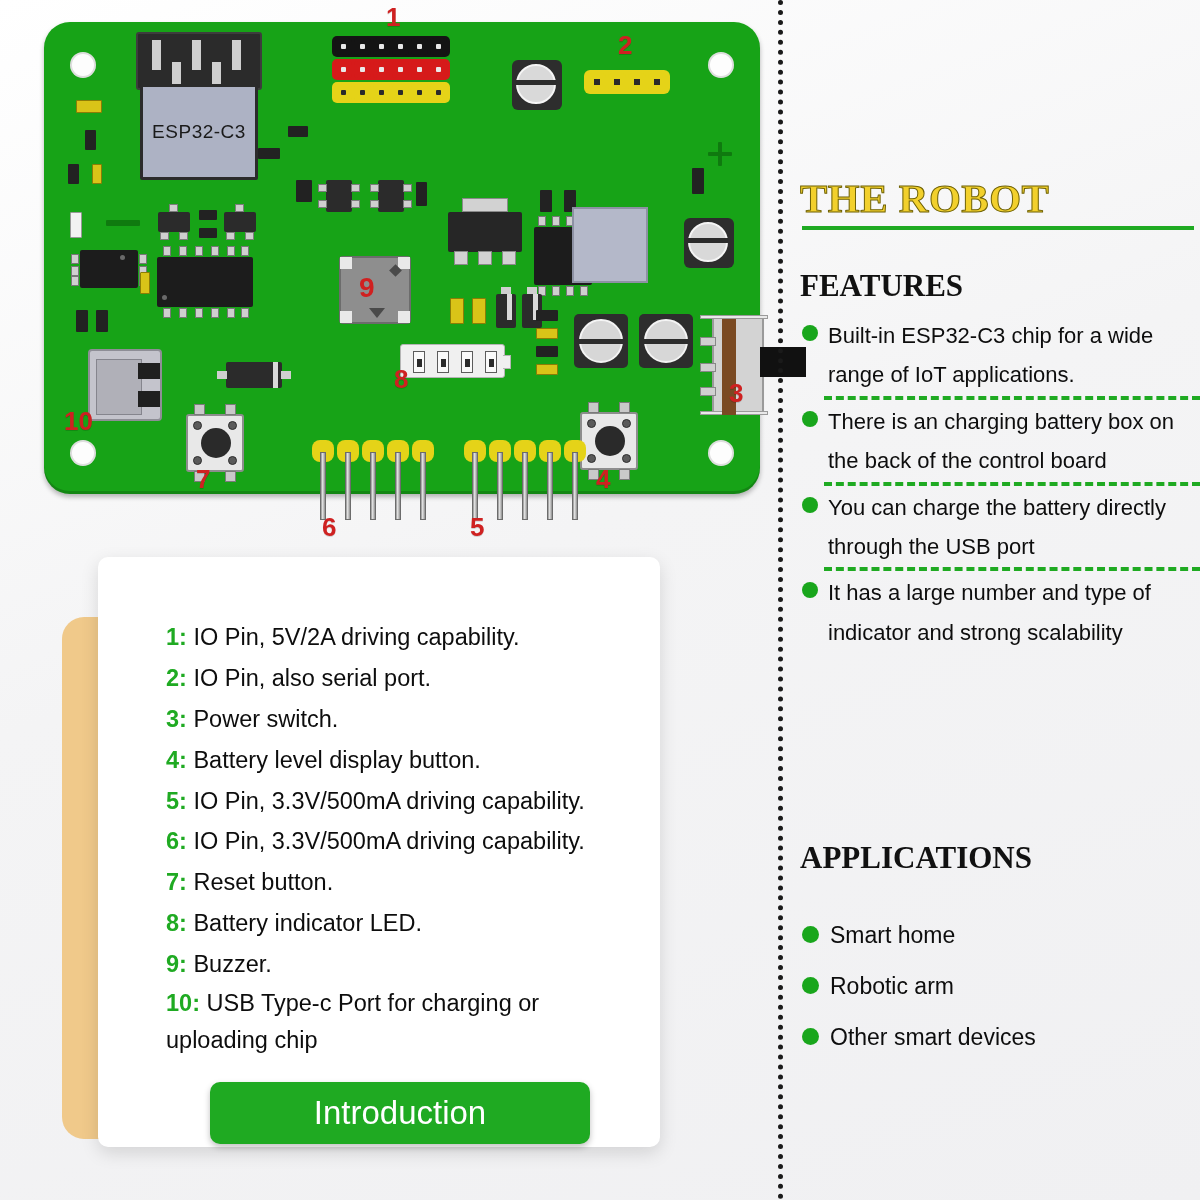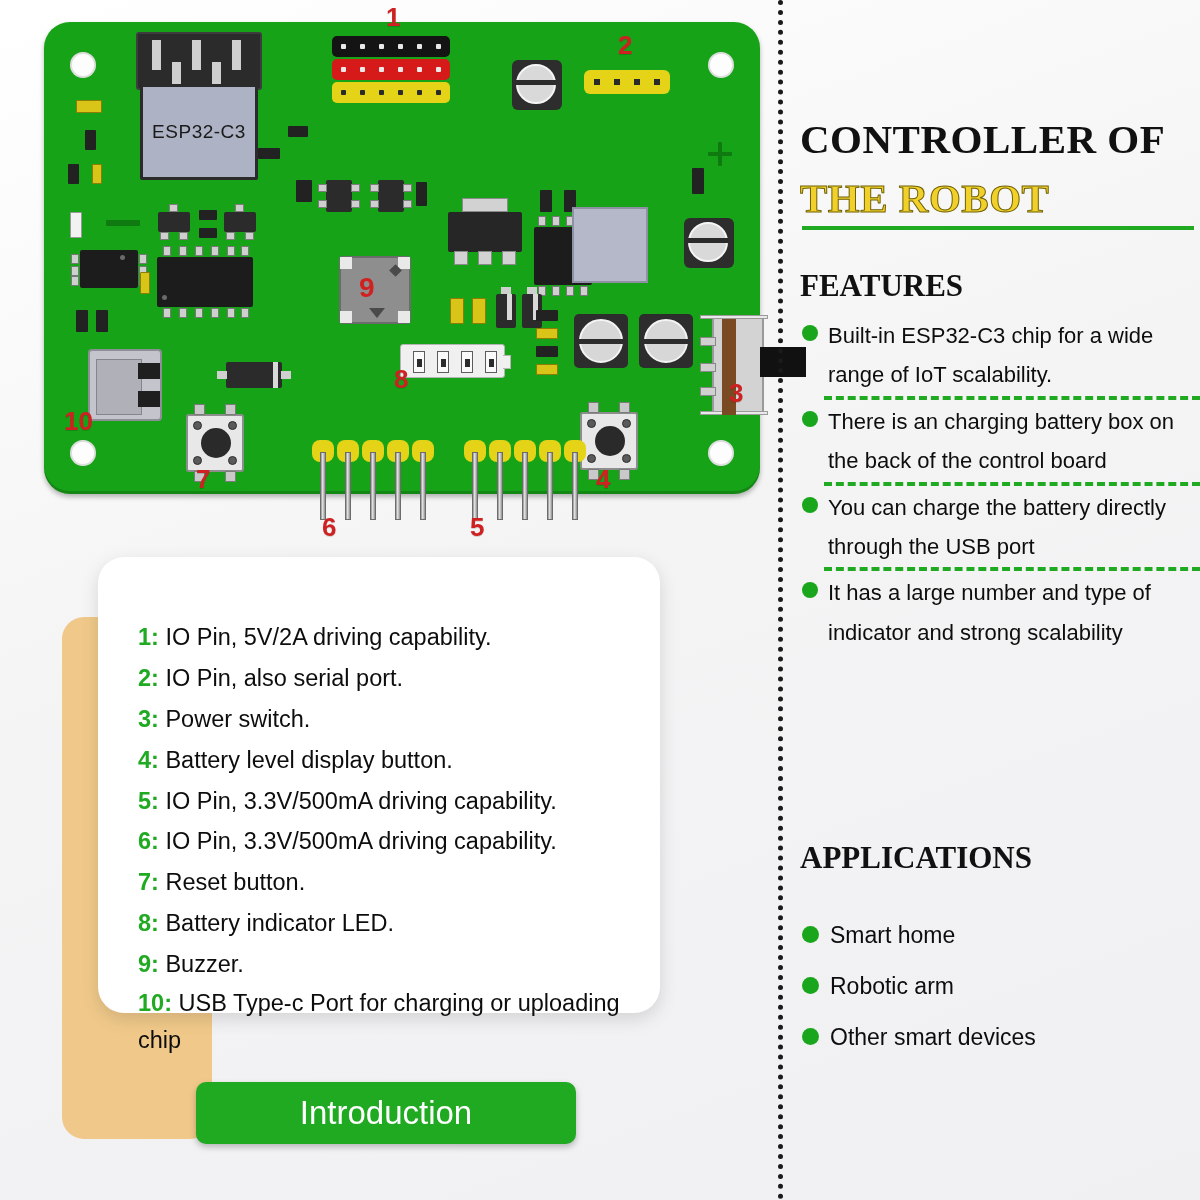--- a/index.html
+++ b/index.html
@@ -147,24 +147,24 @@
     position:absolute; font-family:"Liberation Sans",sans-serif; font-weight:bold;
     color:#cf2121; font-size:26px; text-shadow:0 1px 0 rgba(0,0,0,.15);
   }
 
   
   .card-back {
     position:absolute; left:62px; top:617px; width:150px; height:522px;
     background:#f0c98a; border-radius:22px;
   }
   .card {
-    position:absolute; left:98px; top:557px; width:562px; height:456px;
-    background:#fff; border-radius:26px;
+    position:absolute; left:98px; top:557px; width:562px; height:590px;
+    background:#fff; border-radius:10px;
     box-shadow: 0 6px 18px rgba(0,0,0,.13);
-    padding: 60px 26px 20px 40px;
+    padding: 60px 26px 20px 68px;
   }
   .legend-item {
     font-family:"Liberation Sans",sans-serif;
     font-size:23.5px; color:#0d0d0d; line-height:1.74; white-space:nowrap;
   }
   .legend-item.wrap { white-space:normal; line-height:1.6; }
   .legend-num { color:#1faa22; font-weight:bold; }
   .btn-intro {
     margin: 22px auto 0; width:380px; height:62px;
     background:#1faa22; border-radius:10px;
@@ -583,30 +583,29 @@
       <span class="legend-num">10:</span>
       <span>USB Type-c Port for charging or uploading chip</span>
     </div>
 
     <div class="btn-intro">Introduction</div>
   </div>
 
   <div class="divider"></div>
 
   <div class="right">
-    <div class="title1">CONTROLLER OF</div>
     <div class="title2">THE ROBOT</div>
     <div class="rule"></div>
 
     <div class="sec-head" style="left:0;top:268px;">FEATURES</div>
 
     <div class="feat-list">
       <div class="feat">
         <span class="bullet"></span>
-        <span>Built-in ESP32-C3 chip for a wide range of IoT scalability.</span>
+        <span>Built-in ESP32-C3 chip for a wide range of IoT applications.</span>
       </div>
       <div class="dashrule"></div>
       <div class="feat">
         <span class="bullet"></span>
         <span>There is an charging battery box on the back of the control board</span>
       </div>
       <div class="dashrule"></div>
       <div class="feat">
         <span class="bullet"></span>
         <span>You can charge the battery directly through the USB port</span>

